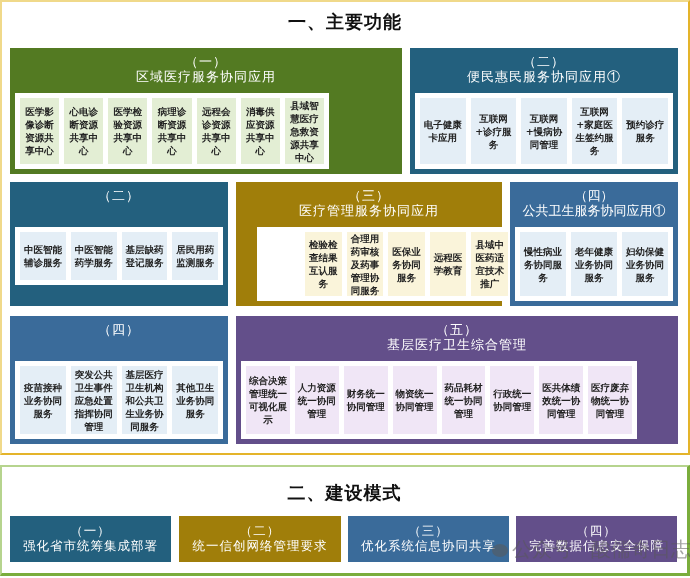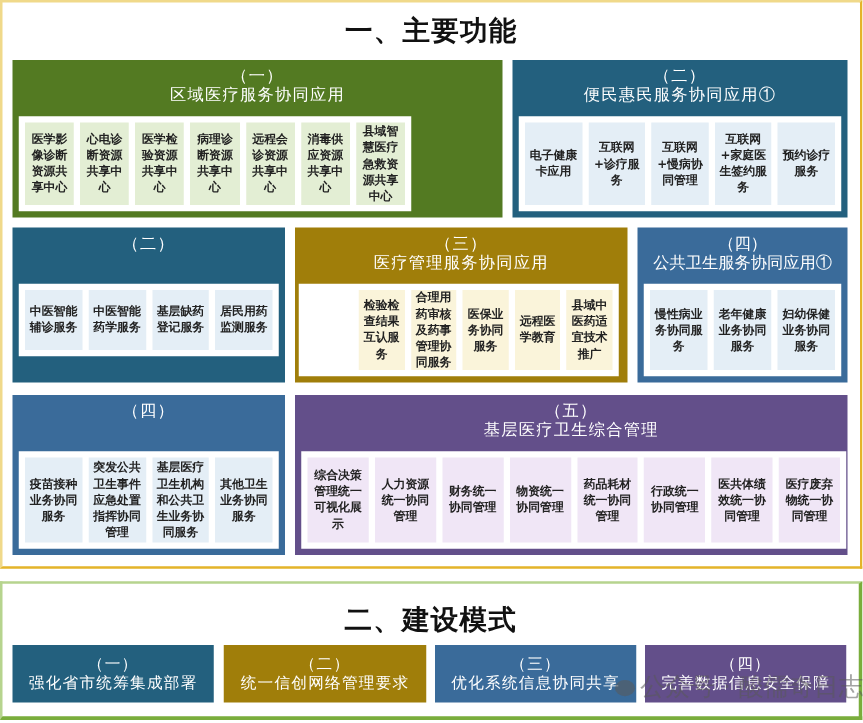--- a/index.html
+++ b/index.html
@@ -12,21 +12,21 @@
     border: 2px solid #e4b42a; border-top-color: #f0d98a; border-left-color: #f0d98a;
   }
   .section2 {
     position: absolute; left: 0; top: 465px; width: 690px; height: 111px;
     border: 2px solid #7aad3c; border-top-color: #b6d48e; border-left-color: #b6d48e;
     border-bottom-width: 3px; border-right-width: 3px;
   }
   .sec-title {
     position: absolute; left: 0; width: 100%; text-align: center;
     font-family: "DejaVu Sans", "Liberation Sans", sans-serif; font-weight: bold;
-    font-size: 22px; color: #111; letter-spacing: 1px;
+    font-size: 18px; color: #111; letter-spacing: 1px;
   }
   .panel {
     position: absolute; color: #fff;
   }
   .panel-head {
     text-align: center; font-size: 13px; line-height: 15px; padding-top: 6px;
     letter-spacing: 1px;
   }
   .panel-inner {
     position: absolute; background: #fff; display: flex; gap: 5px; padding: 5px;
@@ -106,21 +106,21 @@
     <div class="cell">基层缺药登记服务</div>
     <div class="cell">居民用药监测服务</div>
   </div>
 </div>
 
 <div class="panel gold" style="left:236px; top:182px; width:266px; height:124px;">
   <div class="panel-head">
     <div>（三）</div>
     <div>医疗管理服务协同应用</div>
   </div>
-  <div class="panel-inner" style="left:3px; top:45px; width:256px; height:74px;padding-left:48px;">
+  <div class="panel-inner" style="left:21px; top:45px; width:256px; height:74px;padding-left:48px;">
     <div class="cell">检验检查结果互认服务</div>
     <div class="cell">合理用药审核及药事管理协同服务</div>
     <div class="cell">医保业务协同服务</div>
     <div class="cell">远程医学教育</div>
     <div class="cell">县域中医药适宜技术推广</div>
   </div>
 </div>
 
 <div class="panel blue" style="left:510px; top:182px; width:168px; height:124px;">
   <div class="panel-head" style="letter-spacing:0;">
@@ -144,21 +144,21 @@
     <div class="cell">基层医疗卫生机构和公共卫生业务协同服务</div>
     <div class="cell">其他卫生业务协同服务</div>
   </div>
 </div>
 
 <div class="panel purple" style="left:236px; top:316px; width:442px; height:128px;">
   <div class="panel-head">
     <div>（五）</div>
     <div>基层医疗卫生综合管理</div>
   </div>
-  <div class="panel-inner" style="left:5px; top:45px; width:436px; height:78px;">
+  <div class="panel-inner" style="left:5px; top:45px; width:396px; height:78px;">
     <div class="cell">综合决策管理统一可视化展示</div>
     <div class="cell">人力资源统一协同管理</div>
     <div class="cell">财务统一协同管理</div>
     <div class="cell">物资统一协同管理</div>
     <div class="cell">药品耗材统一协同管理</div>
     <div class="cell">行政统一协同管理</div>
     <div class="cell">医共体绩效统一协同管理</div>
     <div class="cell">医疗废弃物统一协同管理</div>
   </div>
 </div>

